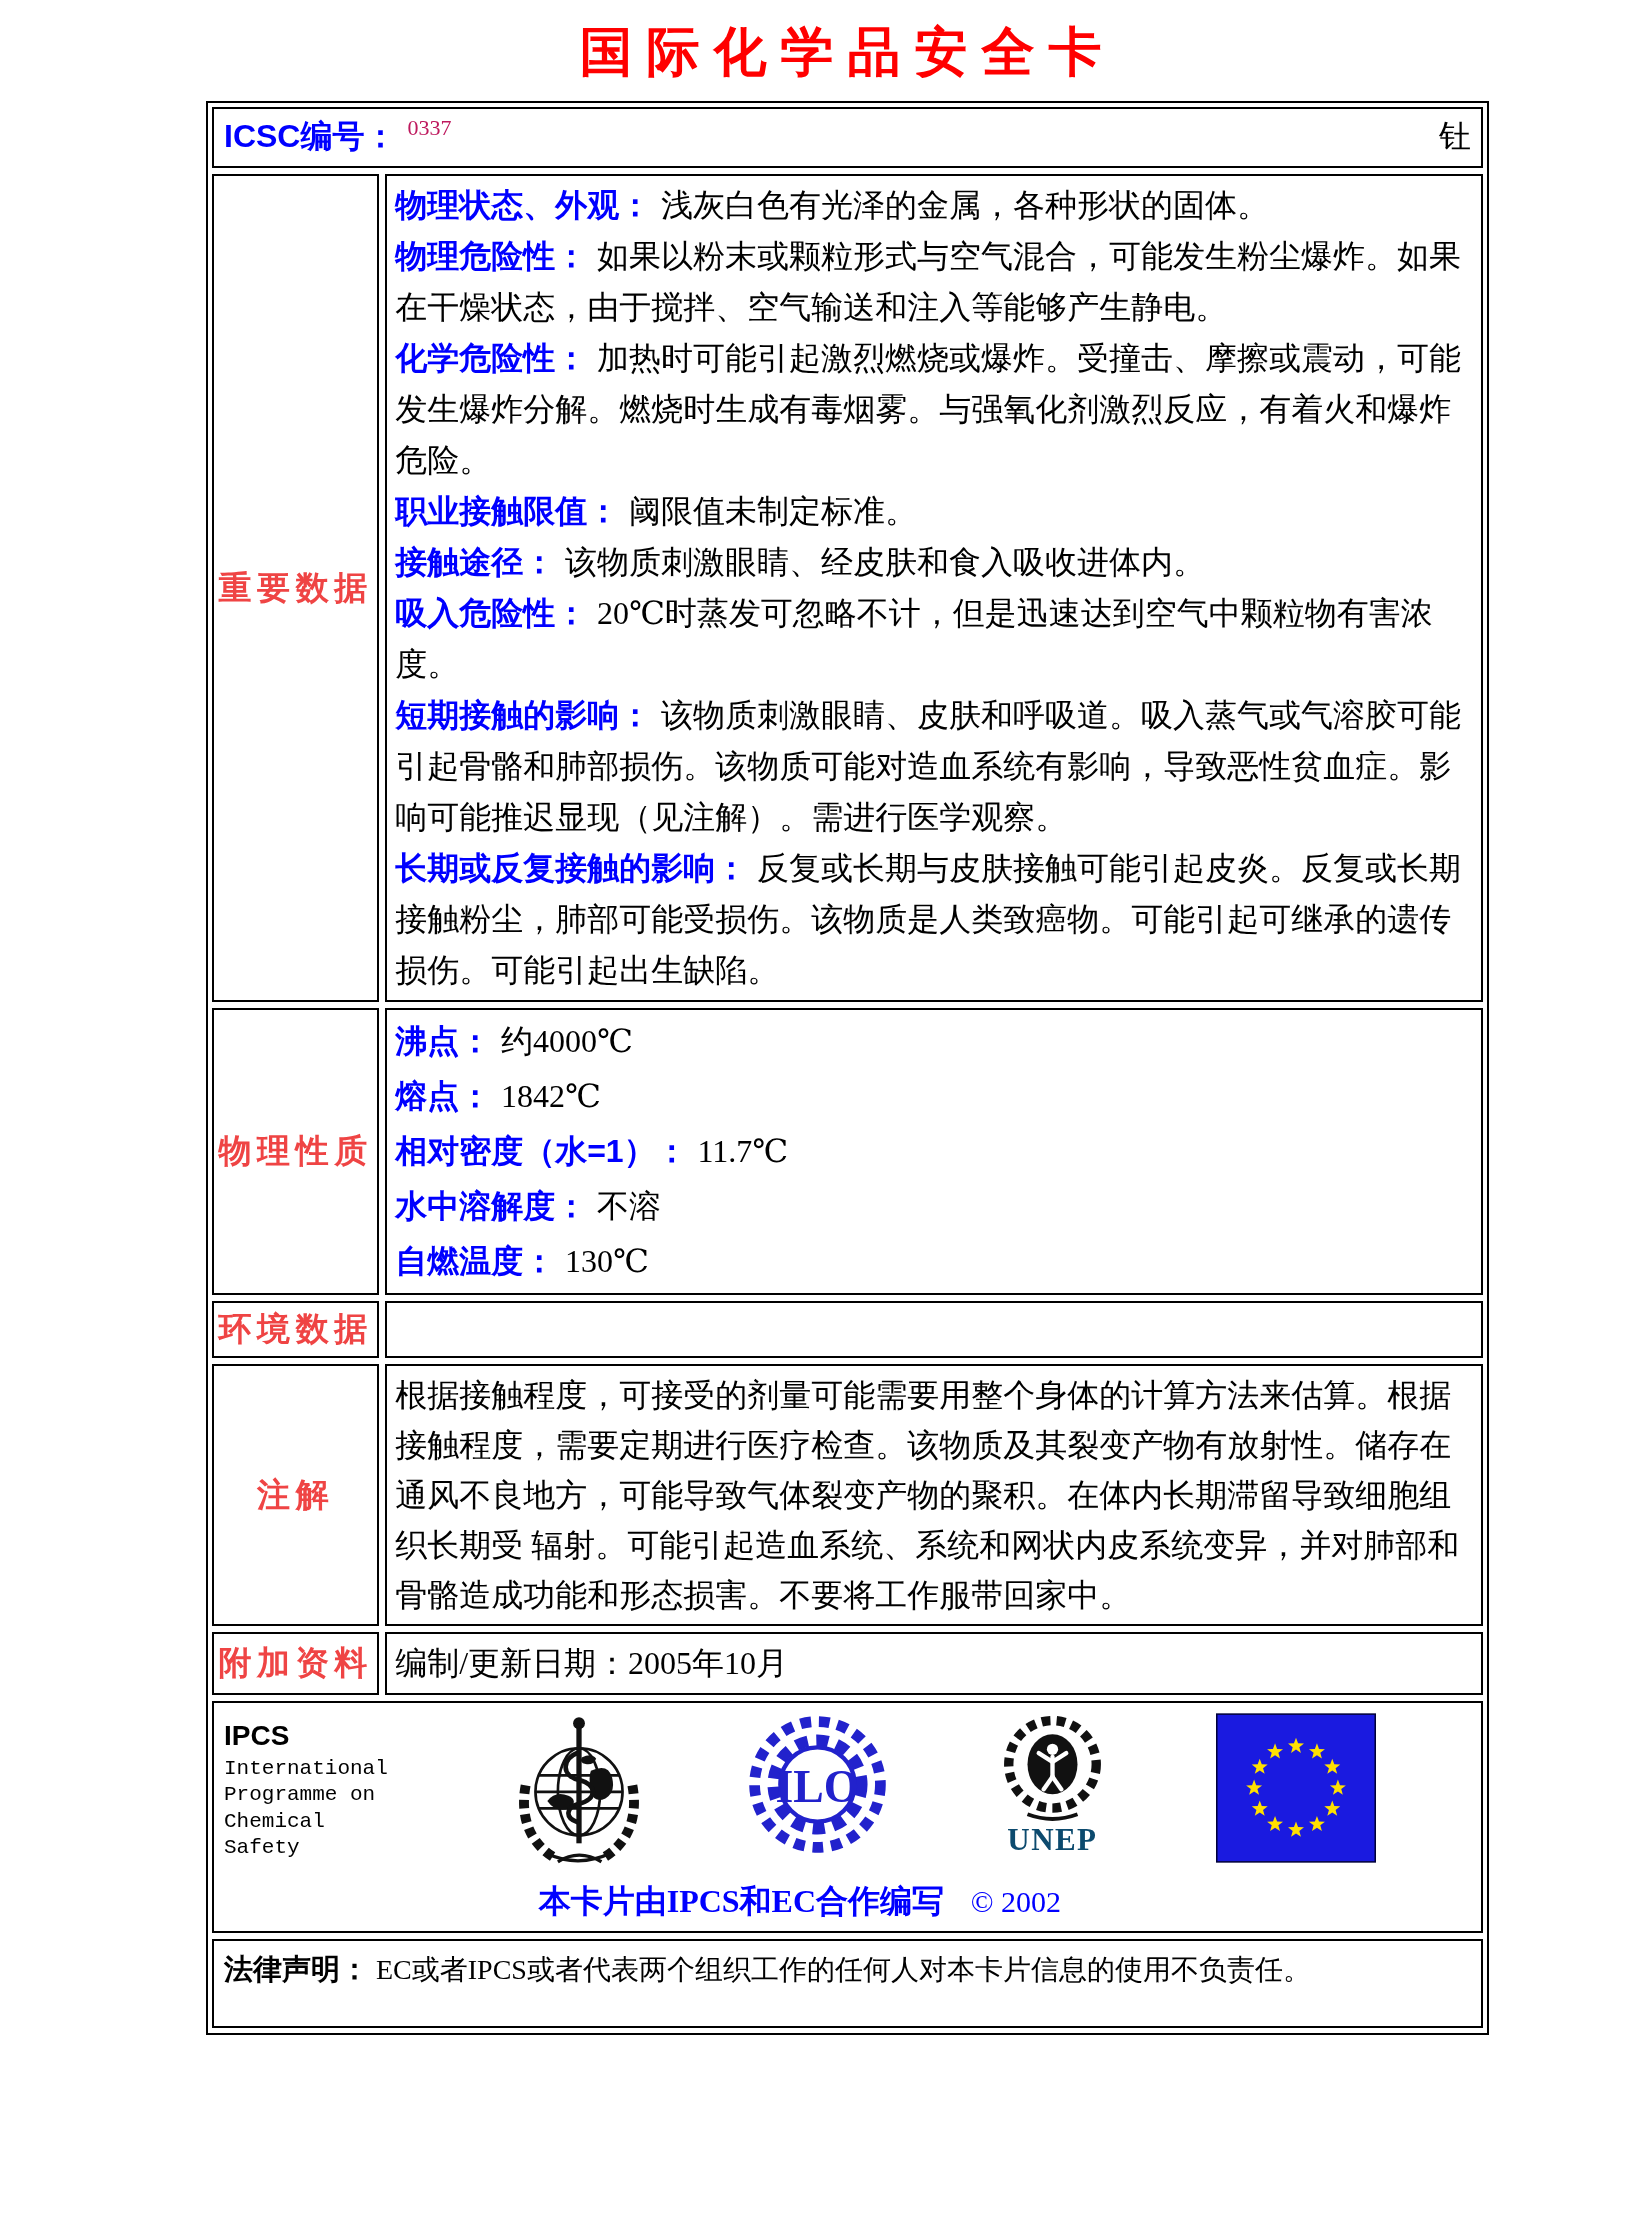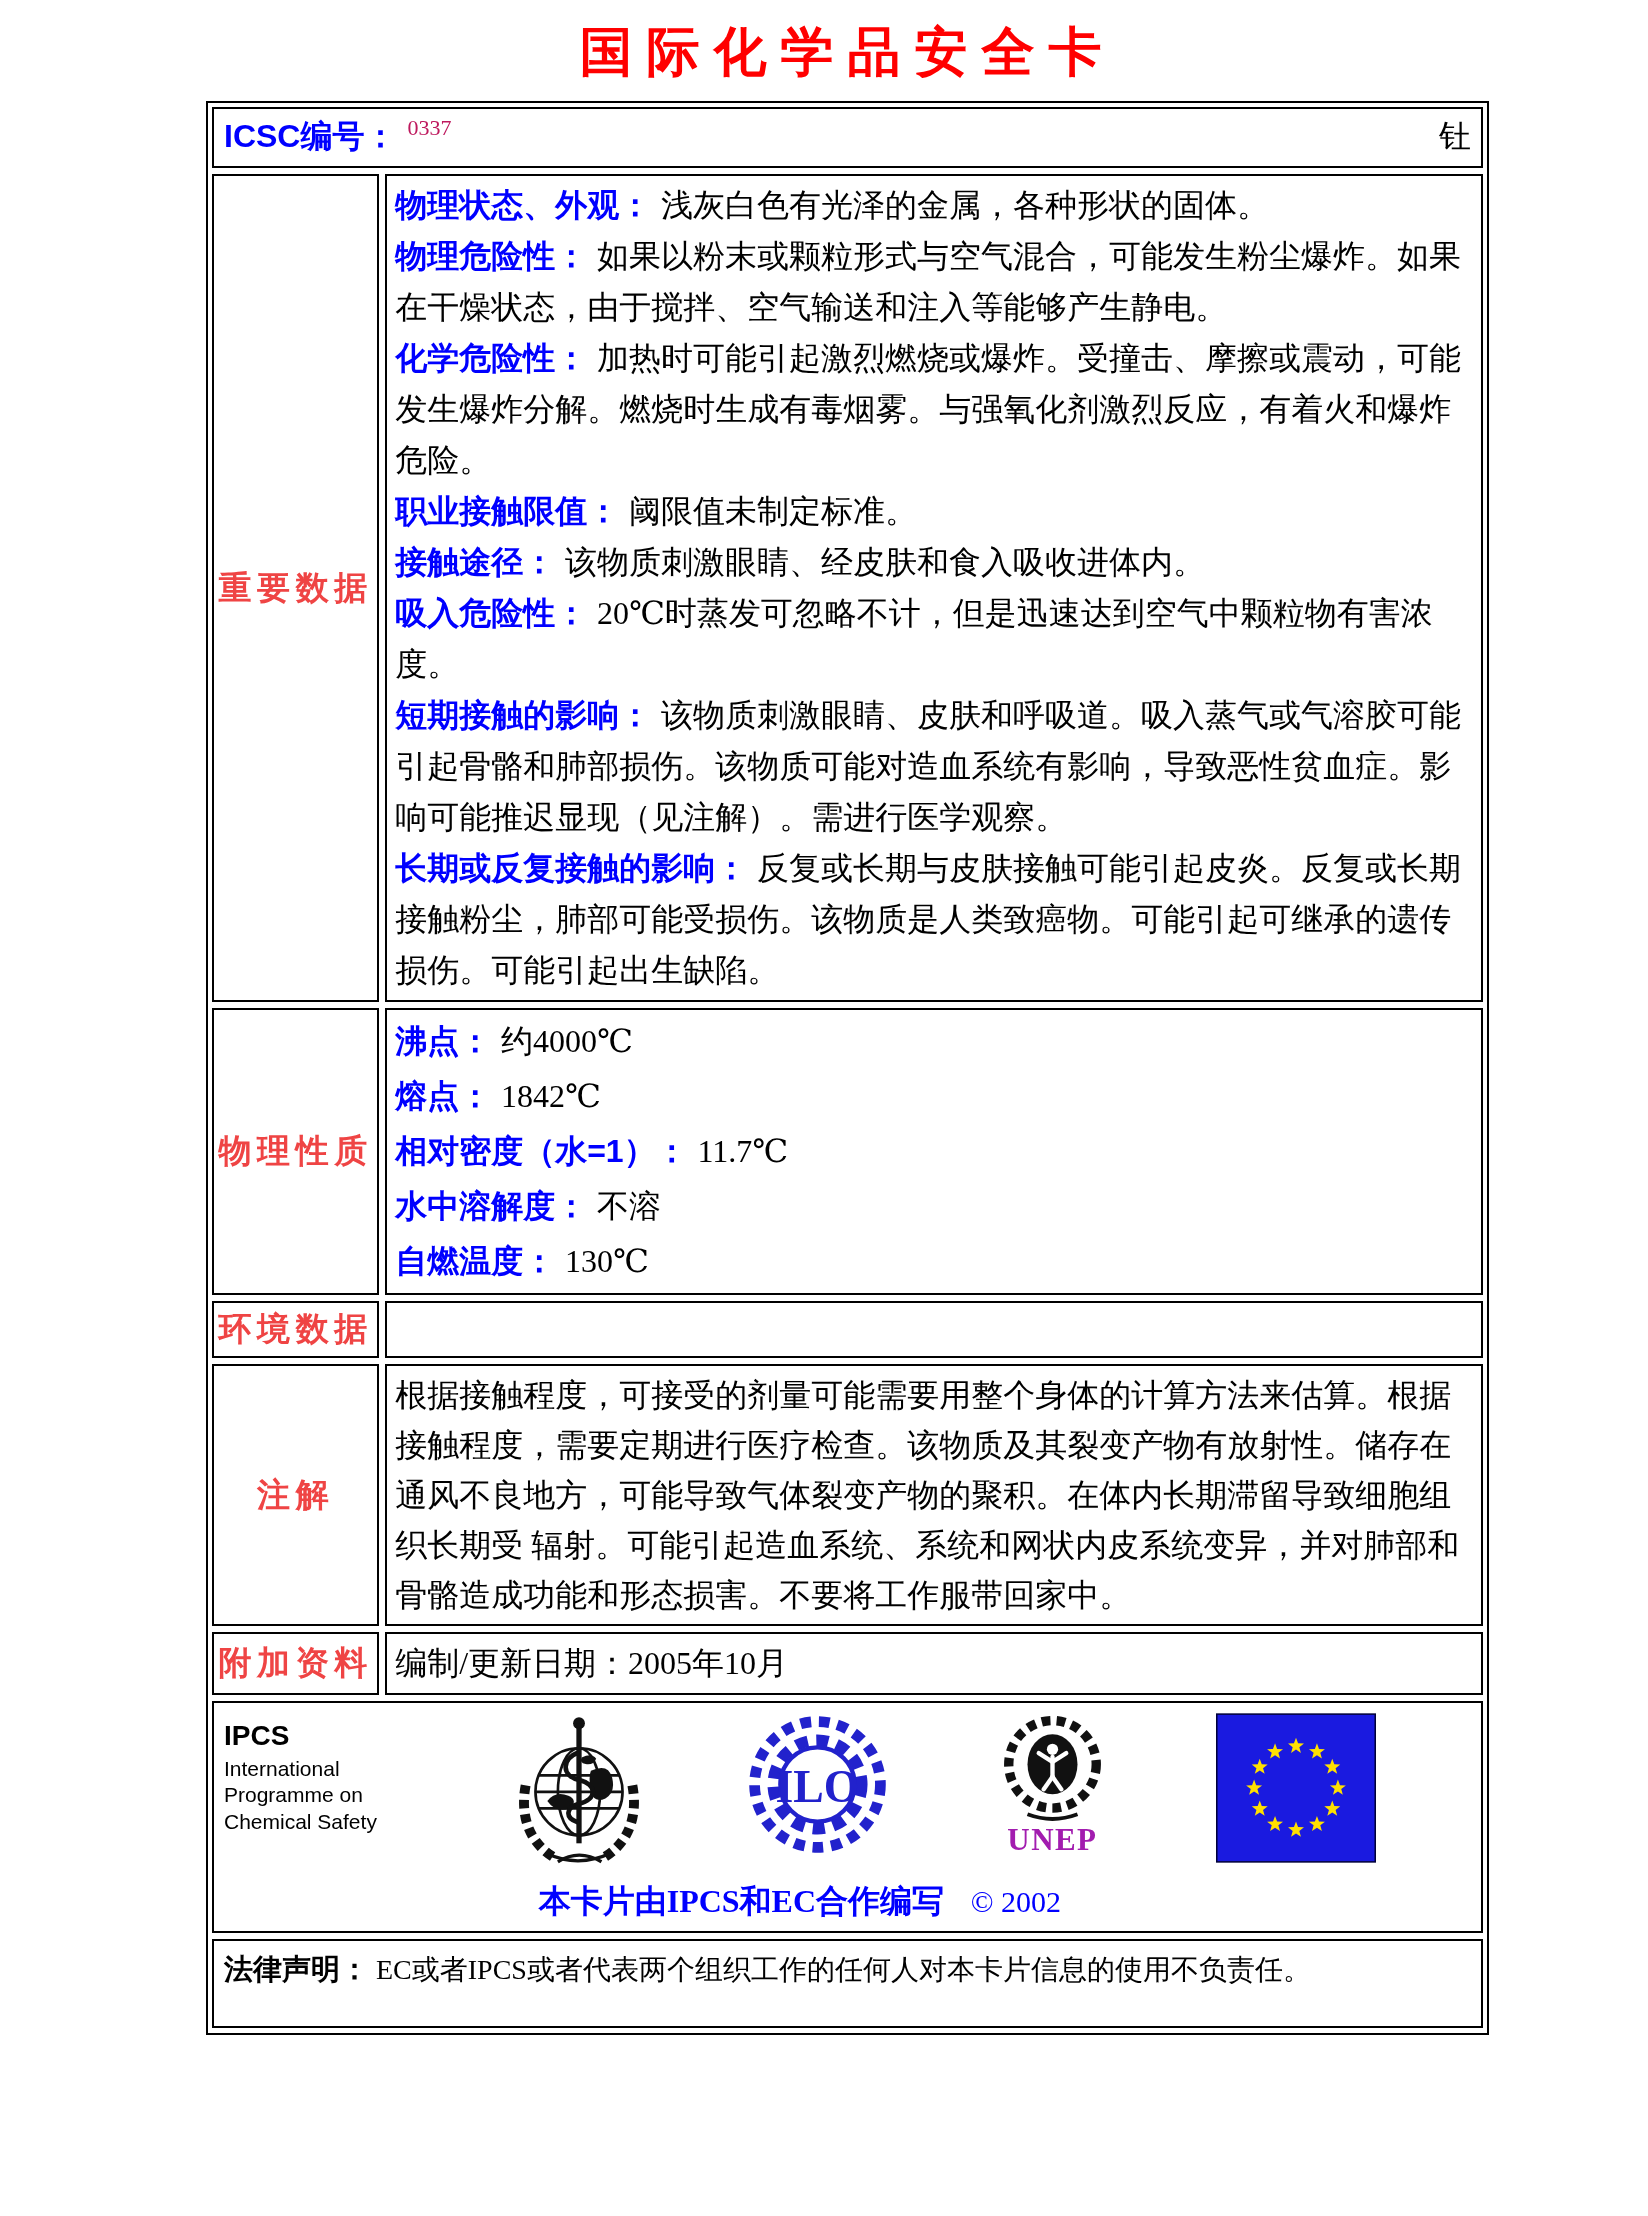--- a/index.html
+++ b/index.html
@@ -66,27 +66,27 @@
 
   
   .logos-cell { flex: 1; padding: 9.8px 105px 7px 9.8px; }
   .logos-strip { display: flex; align-items: flex-start; justify-content: space-between; }
   .ipcs-block { padding-top: 7px; width: 188px; }
   .ipcs-acronym {
     font-family: "Liberation Sans", "DejaVu Sans", sans-serif;
     font-weight: bold; font-size: 28px; color: #000; margin-bottom: 4.2px;
   }
   .ipcs-line {
-    font-family: Liberation Sans, sans-serif;
+    font-family: Liberation Mono, monospace;
     font-size: 21px; line-height: 26.5px; color: #000;
   }
   .unep-wrap { text-align: center; }
   .unep-word {
     font-family: "Liberation Serif", "DejaVu Serif", serif;
-    font-weight: bold; font-size: 31px; letter-spacing: 1.4px; color: #a21caf;
+    font-weight: bold; font-size: 31px; letter-spacing: 1.4px; color: #0c4a6e;
     margin-top: -4.2px;
   }
   .caption-line { text-align: center; margin-top: 8.4px; white-space: nowrap; }
   .coop-text {
     font-family: "Liberation Serif", "DejaVu Serif", serif;
     font-weight: bold; font-size: 32px; color: #0000ff;
   }
   .copyright { font-size: 30px; color: #0000ff; margin-left: 24px; }
 
   

